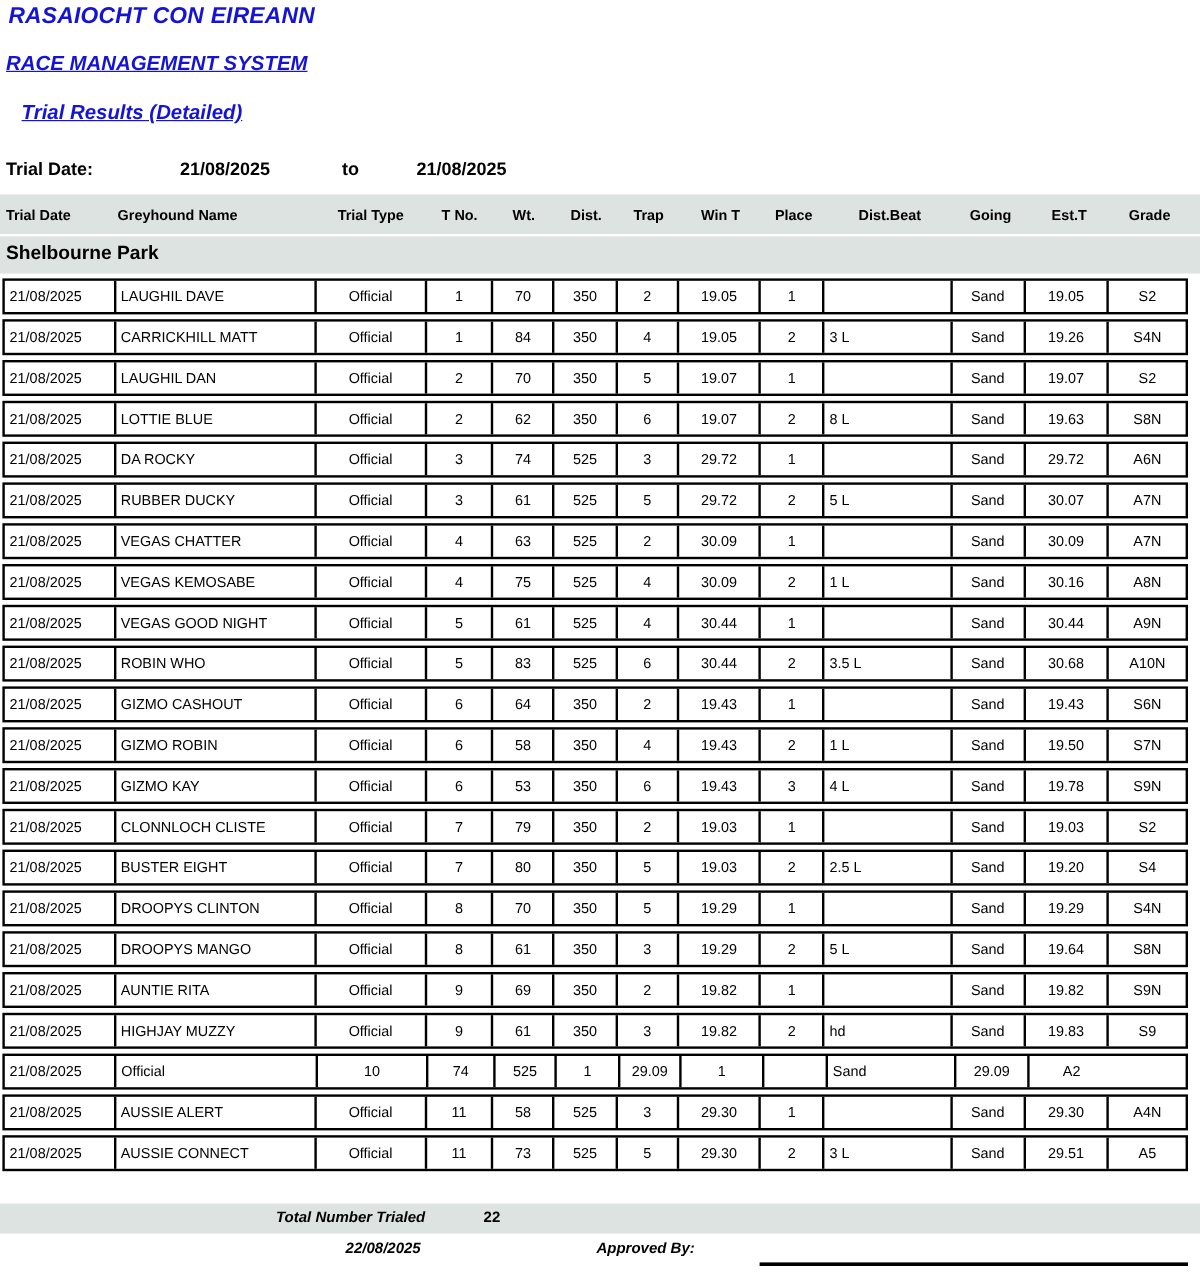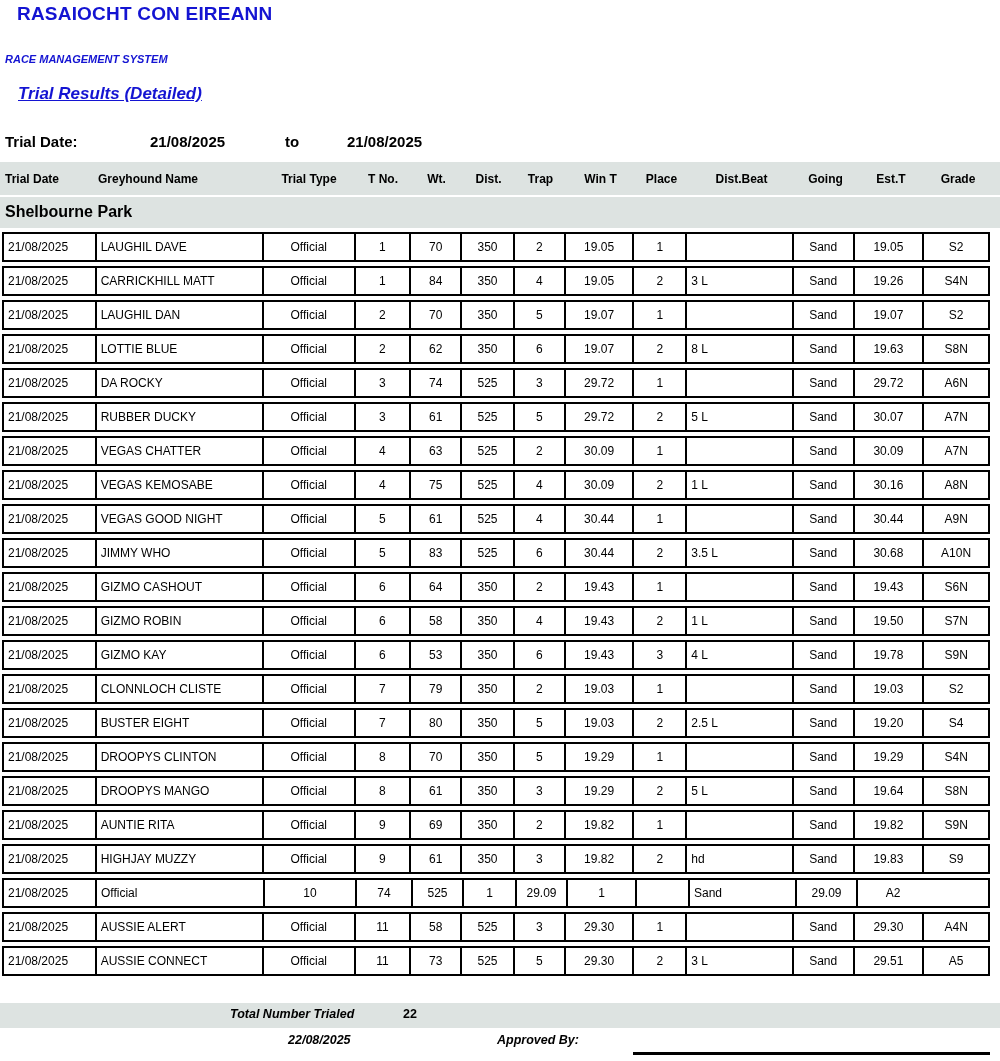--- a/index.html
+++ b/index.html
@@ -1,24 +1,24 @@
 <!DOCTYPE html>
 <html style="--blue: #1414d2; --band: #dde3e1;"><head>
 <meta charset="utf-8">
 <style>
   * { margin:0; padding:0; box-sizing:border-box; }
   html,body { width:1000px; height:1061px; background:#ffffff;
     font-family:"Liberation Sans", sans-serif; color:#000; }
   .page { position:relative; width:1000px; height:1061px; overflow:hidden; }
 
   
-  .org-title { position:absolute; left:17px; top:3px; font-size:19px; font-weight:bold;
-    color:var(--blue); letter-spacing:.2px; }
-  .system-title { position:absolute; left:5px; top:53px; font-size:11px; font-weight:bold;
-    font-style:italic; color:var(--blue); }
+  .org-title { position:absolute; left:7px; top:3px; font-size:19px; font-weight:bold;
+    font-style:italic; color:var(--blue); letter-spacing:.2px; }
+  .system-title { position:absolute; left:5px; top:43px; font-size:17px; font-weight:bold;
+    font-style:italic; color:var(--blue); text-decoration:underline; }
   .report-title { position:absolute; left:18px; top:84px; font-size:17px; font-weight:bold;
     font-style:italic; color:var(--blue); text-decoration:underline; }
 
   .dateline { position:absolute; left:0; top:133px; width:100%; font-size:15px; font-weight:bold; }
   .dateline .lbl { position:absolute; left:5px; }
   .dateline .from { position:absolute; left:150px; }
   .dateline .to { position:absolute; left:285px;text-align:right; }
   .dateline .until { position:absolute; left:347px; }
 
   
@@ -236,21 +236,21 @@
         <div class="cell">4</div>
         <div class="cell">30.44</div>
         <div class="cell">1</div>
         <div class="cell"></div>
         <div class="cell">Sand</div>
         <div class="cell">30.44</div>
         <div class="cell">A9N</div>
       </div>
       <div class="row">
         <div class="cell">21/08/2025</div>
-        <div class="cell">JIMMY WHO</div>
+        <div class="cell">ROBIN WHO</div>
         <div class="cell">Official</div>
         <div class="cell">5</div>
         <div class="cell">83</div>
         <div class="cell">525</div>
         <div class="cell">6</div>
         <div class="cell">30.44</div>
         <div class="cell">2</div>
         <div class="cell">3.5 L</div>
         <div class="cell">Sand</div>
         <div class="cell">30.68</div>

